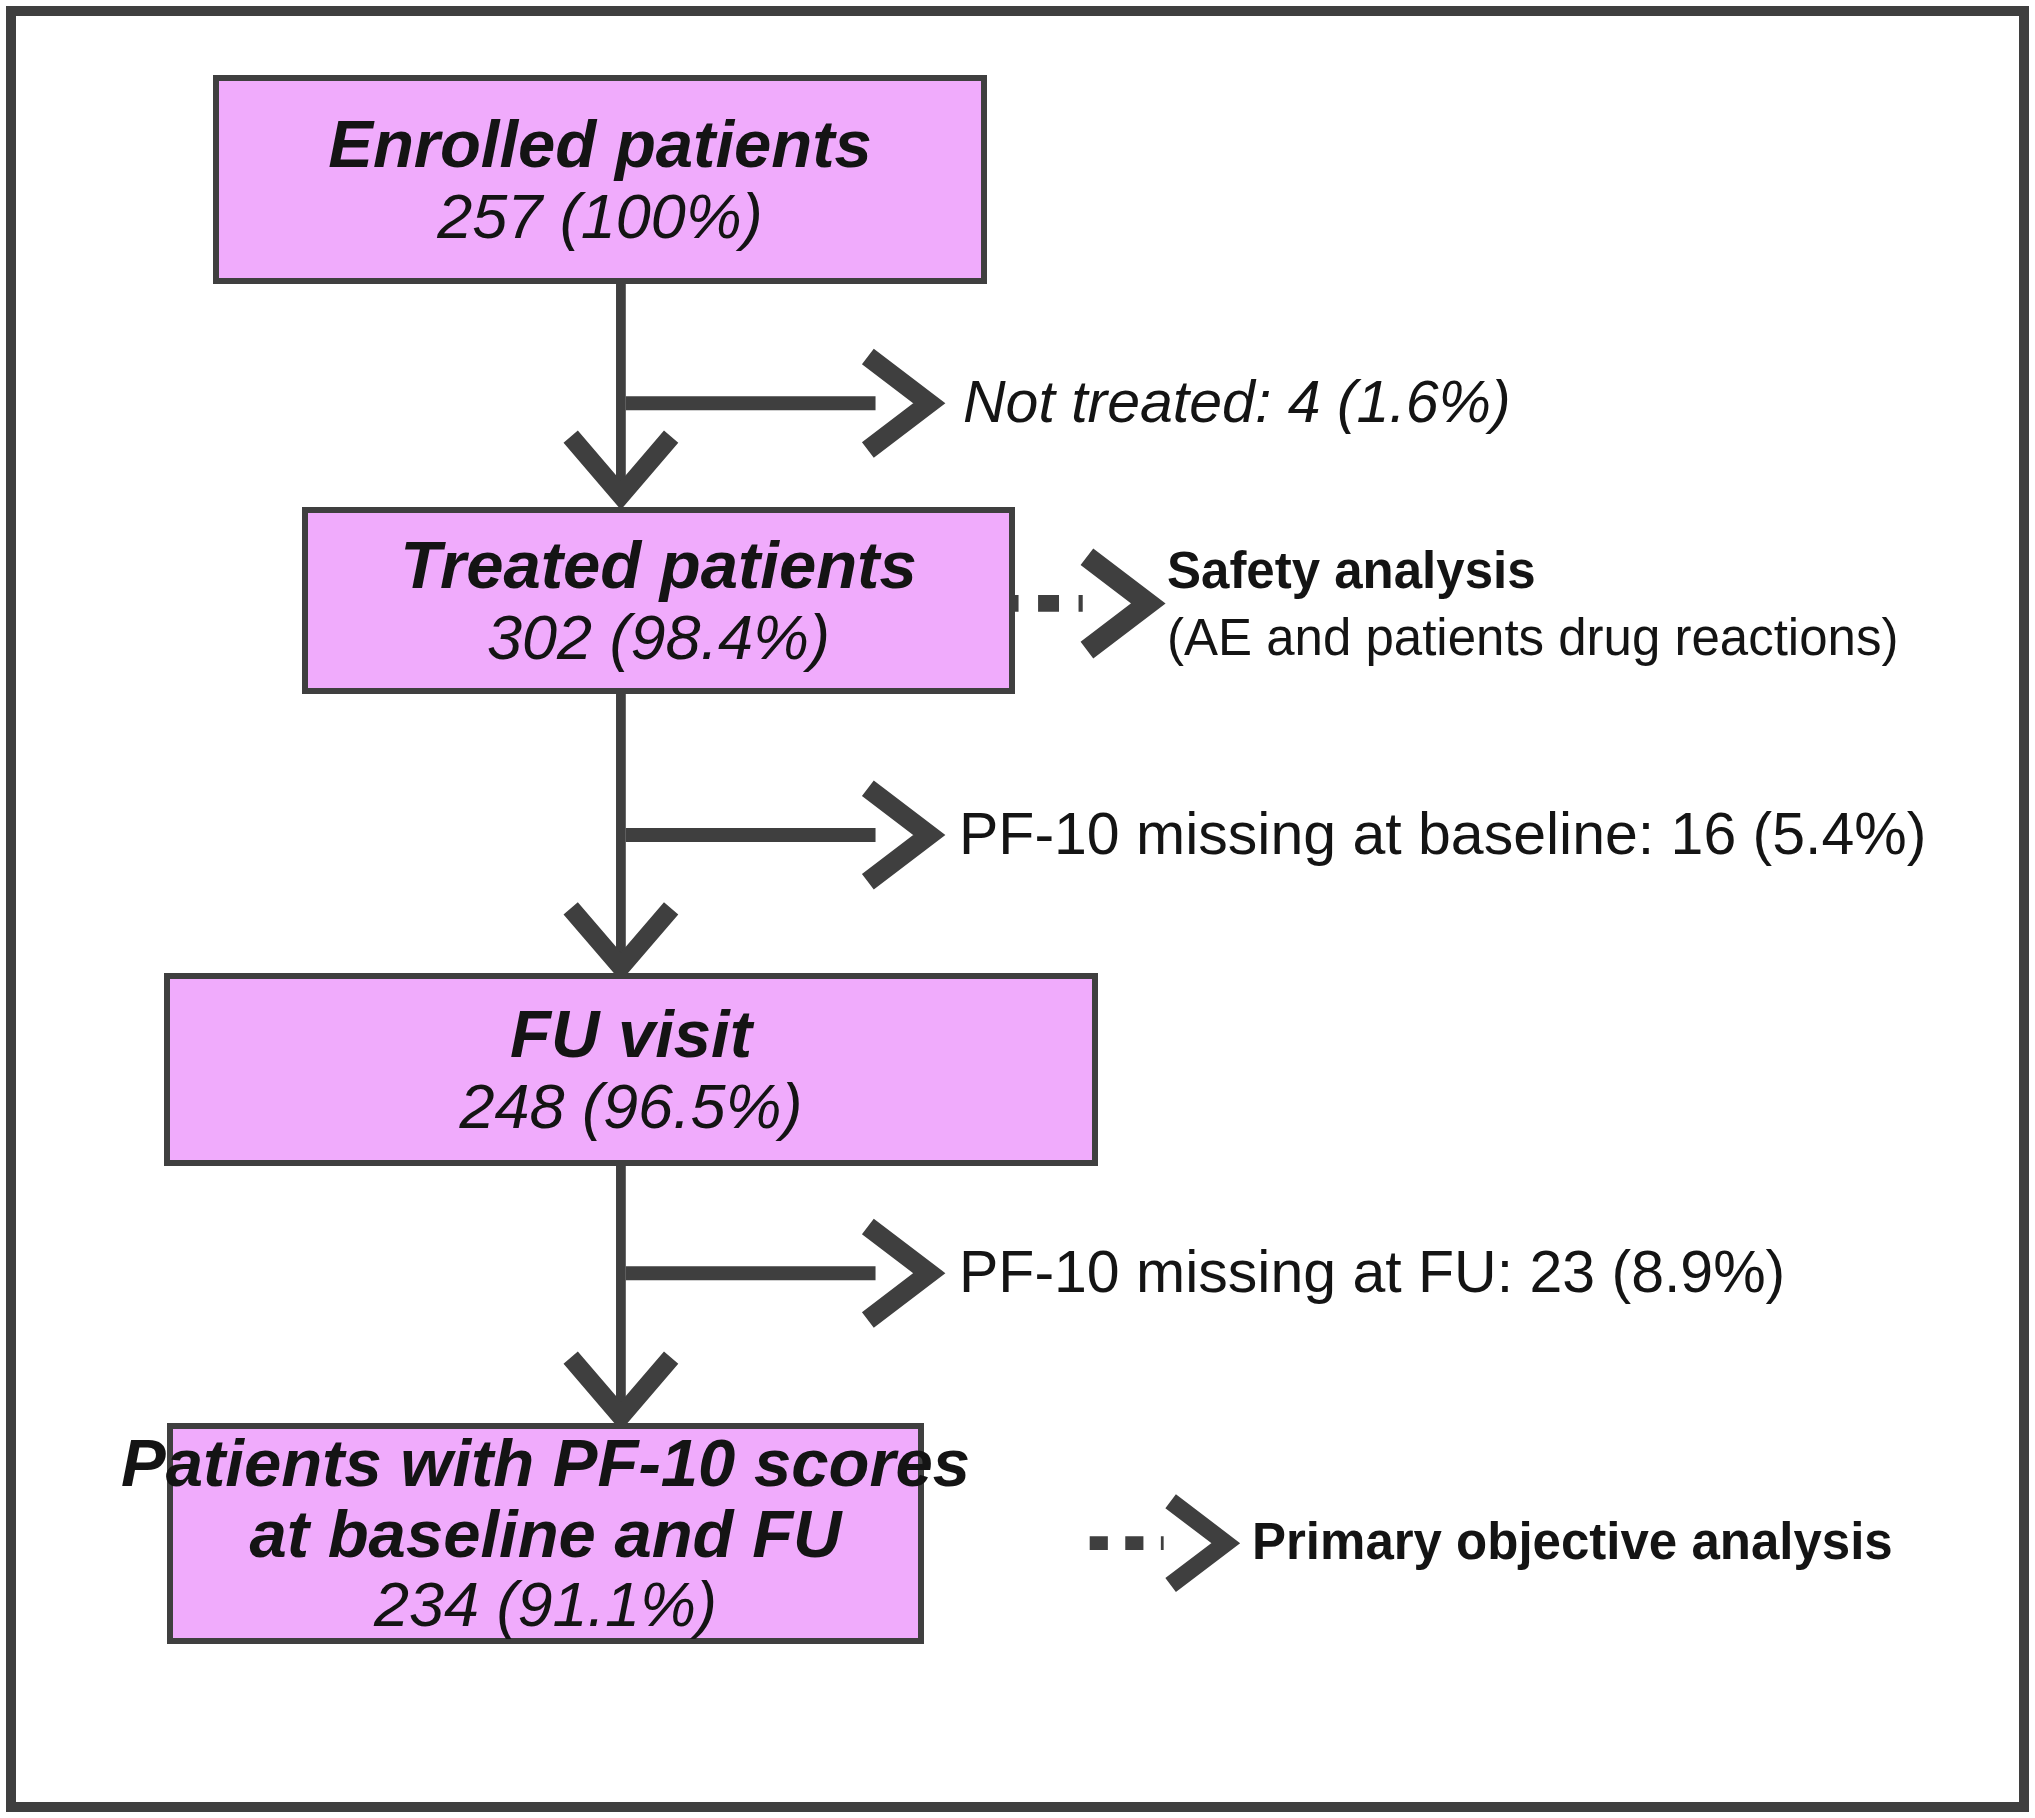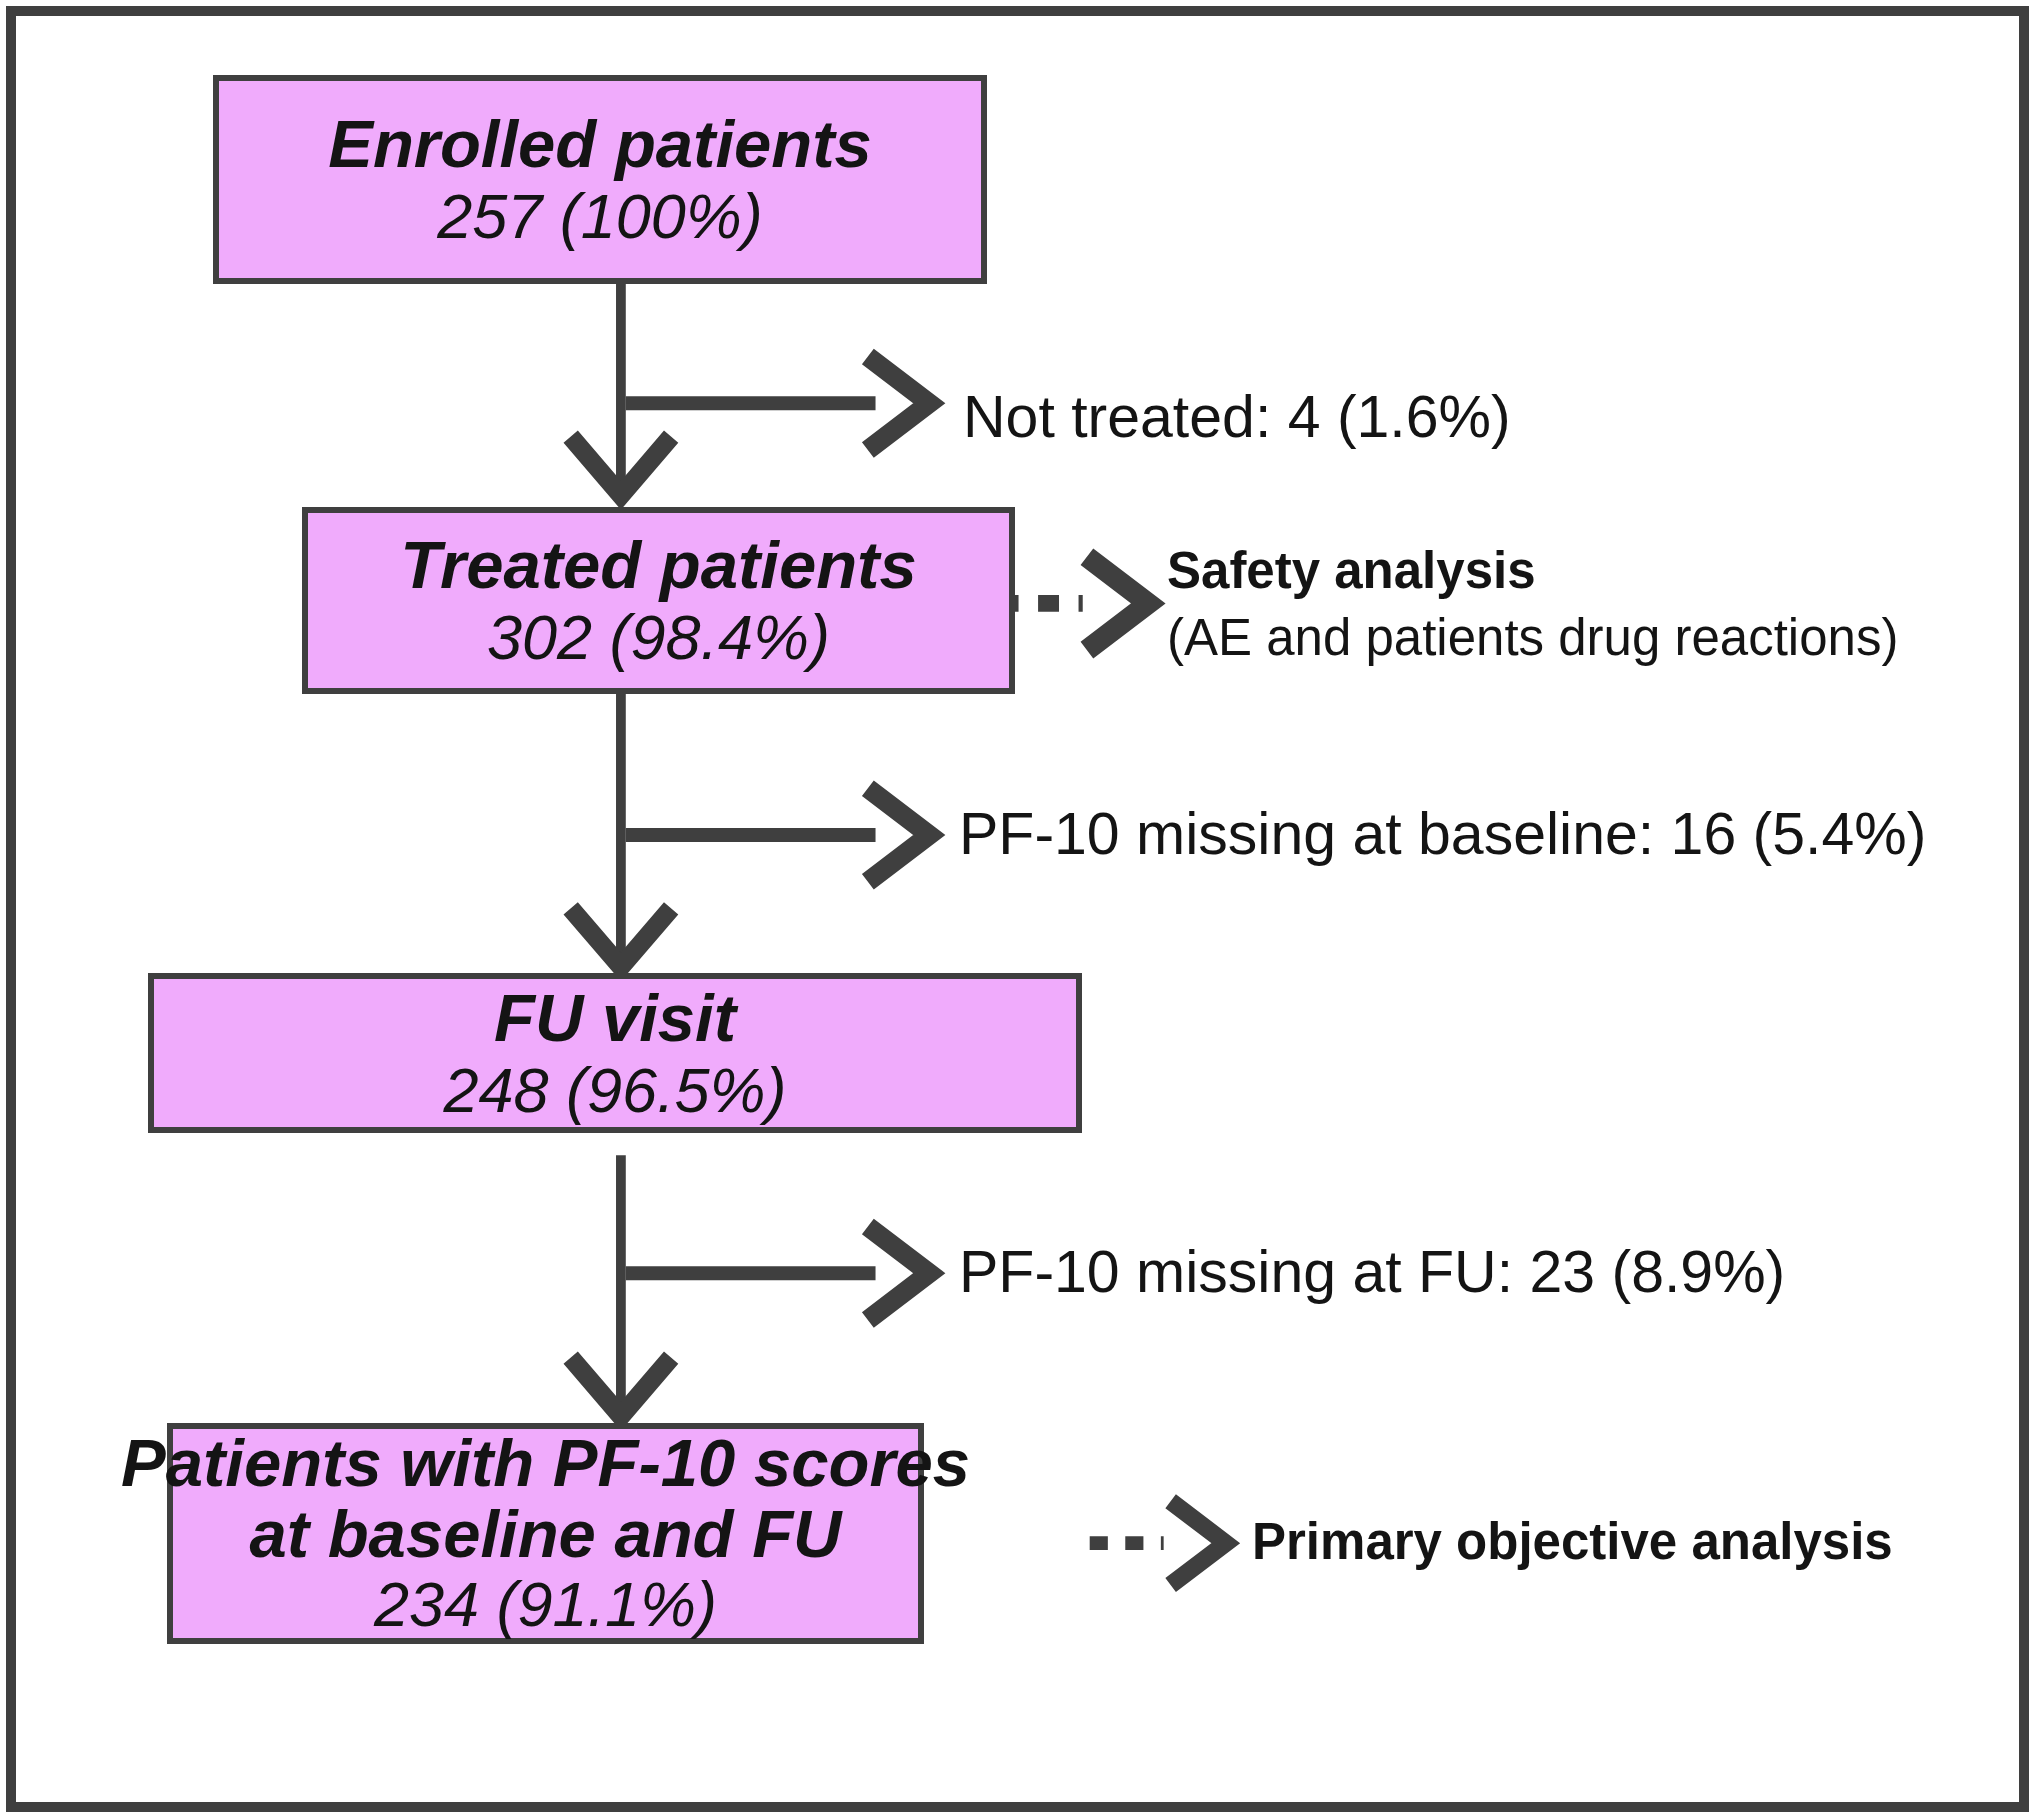--- a/index.html
+++ b/index.html
@@ -39,42 +39,42 @@
     border: 6.3px solid var(--line-color);
     display: flex;
     flex-direction: column;
     align-items: center;
     justify-content: center;
     text-align: center;
     font-style: italic;
   }
   .box-enrolled { left: 213px;  top: 75px;  width: 774px; height: 209px; }
   .box-treated  { left: 274px;  top: 507px;  width: 713px; height: 187px; margin-left: 28px; }
-  .box-fu       { left: 148px;  top: 973px; width: 934px; height: 160px; }
+  .box-fu       { left: 164px;  top: 973px; width: 934px; height: 193px; }
   .box-pf10     { left: 167px;  top: 1423px; width: 757px; height: 221px; }
   .box-title {
     font-weight: bold;
     font-size: 67px;
     line-height: 1.1;
     white-space: nowrap;
   }
   .box-pf10 .box-title { line-height: 1.06; }
   .box-value {
     font-weight: normal;
     font-size: 63px;
     line-height: 1.12;
     white-space: nowrap;
   }
   .branch-label {
     position: absolute;
     transform: translateY(-52%);
     font-size: 59px;
     white-space: nowrap;
   }
-  .lbl-not-treated { left: 963px; top: 418px; }
+  .lbl-not-treated { left: 963px; top: 403px; font-style: italic; }
   .lbl-missing-baseline { left: 959px; top: 835px; }
   .lbl-missing-fu { left: 959px; top: 1273px; }
   .annotation {
     position: absolute;
     font-size: 51px;
     line-height: 1.32;
     white-space: nowrap;
   }
   .annotation .ann-title { font-weight: bold; }
   .ann-safety { left: 1167px; top: 537px; }

